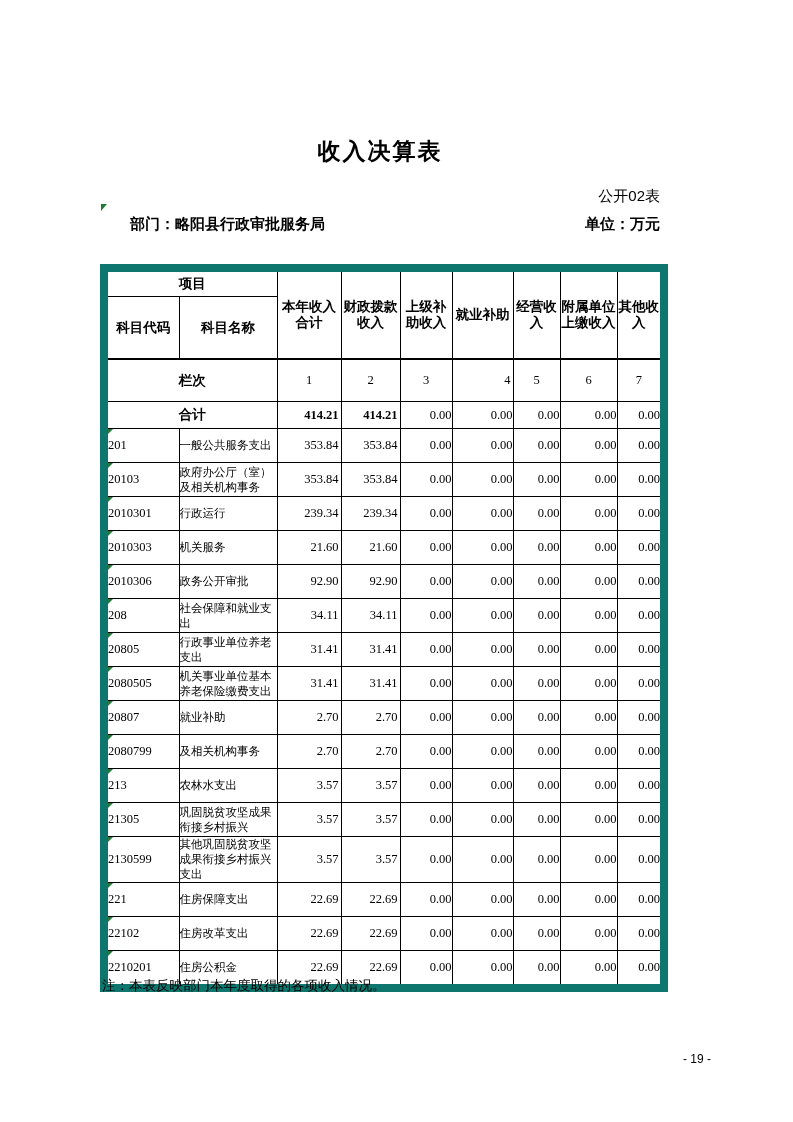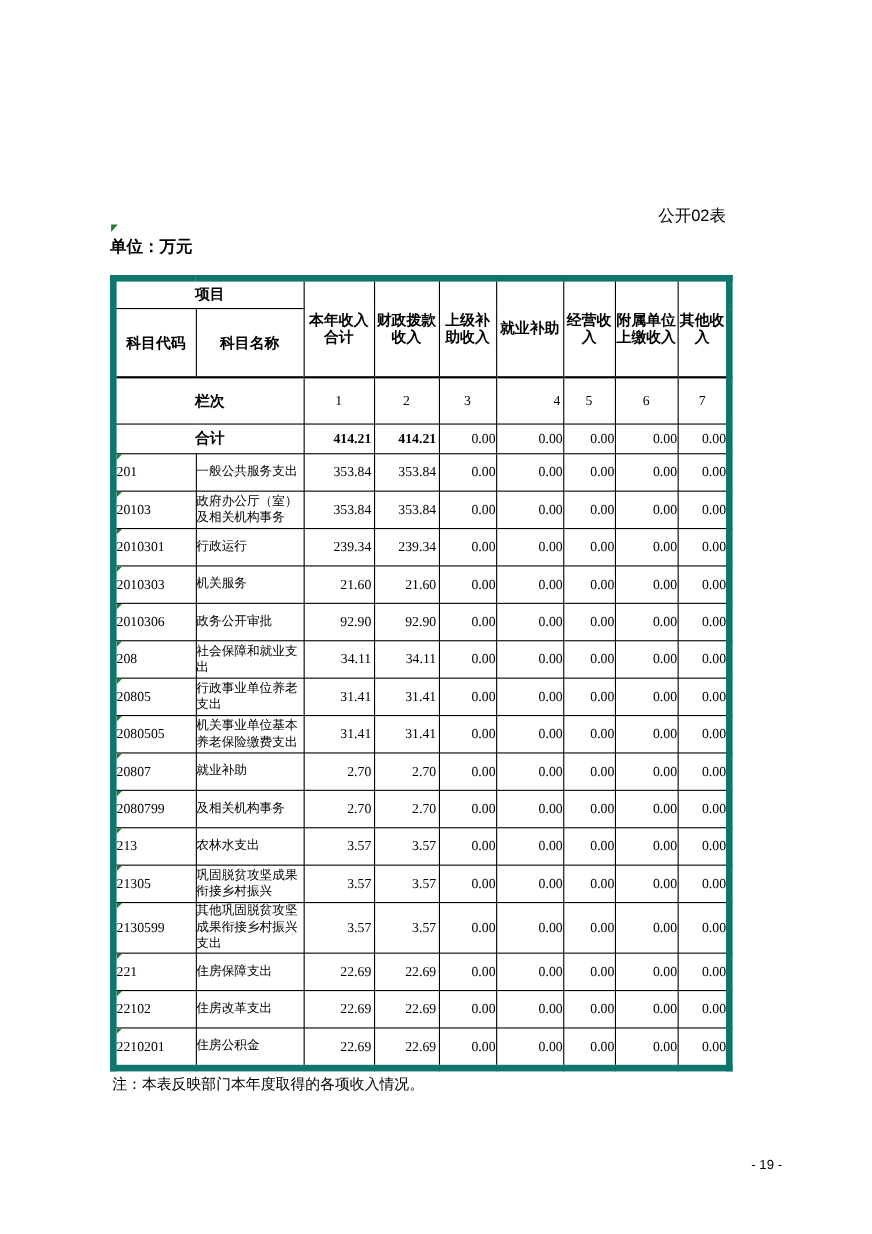--- a/index.html
+++ b/index.html
@@ -28,24 +28,24 @@
     font-family:"Liberation Sans","DejaVu Sans",sans-serif;
     font-weight:bold;font-size:15px;
   }
   .meta-row .dept{padding-left:30px;}
   .corner-flag{
     position:absolute;left:101px;top:204px;width:0;height:0;
     border-top:7px solid var(--flag-green,#1f7a33);
     border-right:6px solid transparent;
   }
   table.income{
-    position:absolute;left:100px;top:250px;
+    position:absolute;left:100px;top:264px;
     width:560px;
     border-collapse:collapse;table-layout:fixed;
-    border:6px solid #0f766e;
+    border:8px solid #0f766e;
   }
   table.income th,table.income td{
     border:1px solid #000;
     overflow:hidden;
     padding:0;
     vertical-align:middle;
   }
   
   thead th{
     font-family:"Liberation Sans","DejaVu Sans",sans-serif;
@@ -95,24 +95,26 @@
     position:absolute;right:82px;top:1052px;
     font-size:12px;
     font-family:Liberation Sans, sans-serif;
   }
 </style>
 </head>
 <body>
 
 <div class="page">
 
+  <div class="doc-title">收入决算表</div>
 
   <div class="table-code">公开02表</div>
 
   <div class="meta-row">
+    <span class="dept">部门：略阳县行政审批服务局</span>
     <span class="unit">单位：万元</span>
   </div>
 
   <span class="corner-flag"></span>
 
   <table class="income">
     <colgroup>
       <col style="width:75px">
         <col style="width:98px">
         <col style="width:64px">

